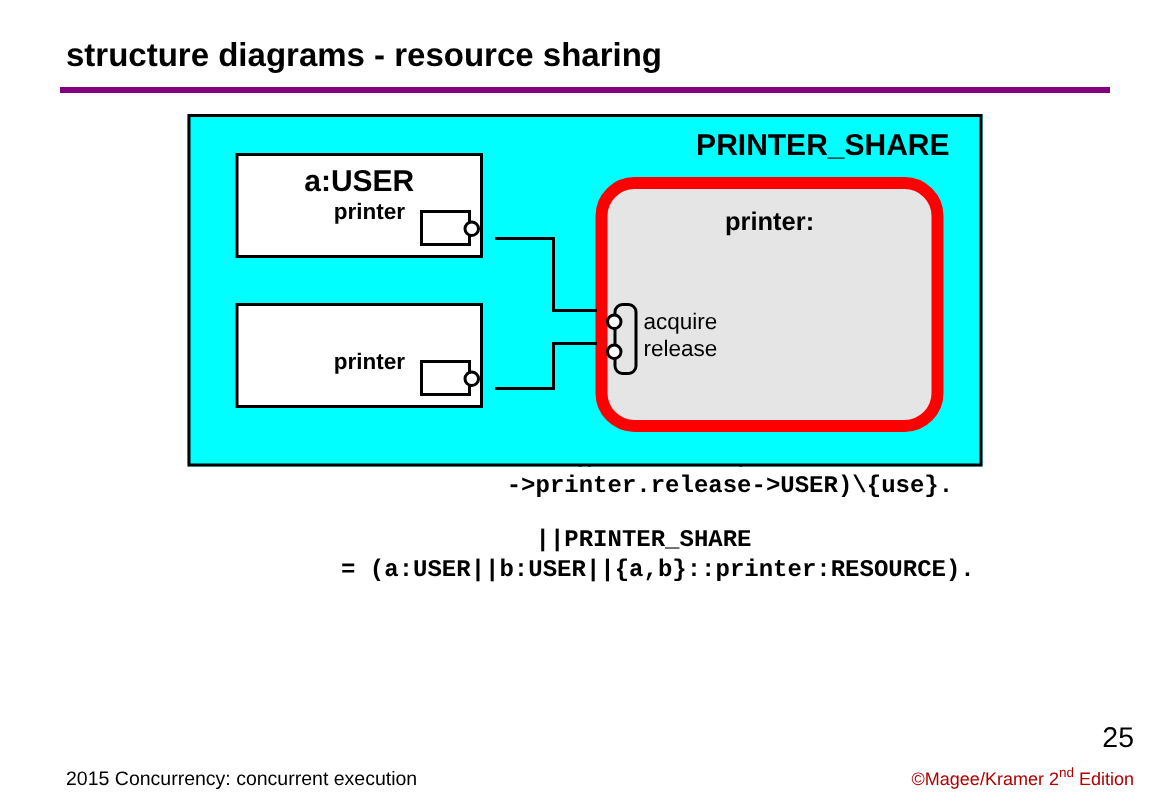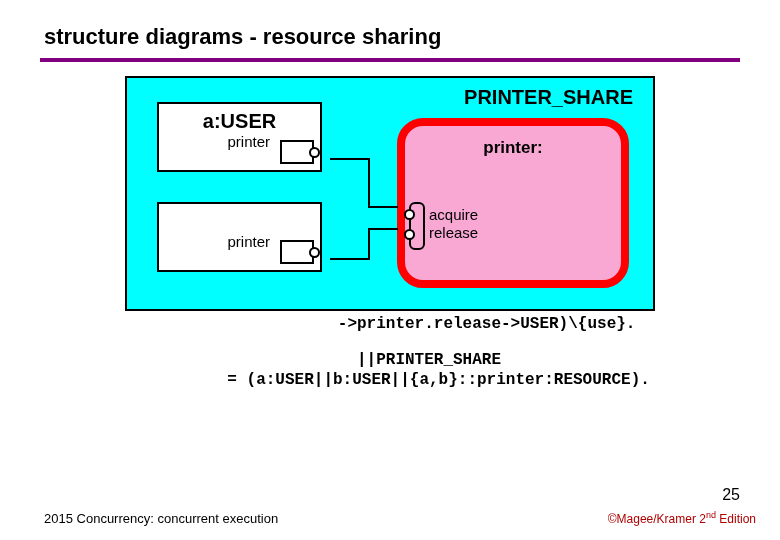--- a/index.html
+++ b/index.html
@@ -57,21 +57,21 @@
     position: absolute;
     top: 6px; left: 0; right: 0;
     text-align: center;
     font-size: 20px;
   }
   .port-label {
     position: absolute;
     bottom: 20px;
     right: 50px;
     font-size: 15px;
-    font-weight: normal;
+    font-weight: bold;
   }
   .port-box {
     position: absolute;
     right: 6px;
     bottom: 6px;
     width: 34px;
     height: 24px;
     border: 2px solid #000;
     background: #fff;
   }
@@ -79,21 +79,21 @@
     position: absolute;
     width: 11px; height: 11px;
     border: 2px solid #000;
     border-radius: 50%;
     background: #fff;
   }
   .res-container {
     position: absolute;
     top: 40px; left: 270px;
     width: 232px; height: 170px;
-    background: #f9a8d4;
+    background: #e5e5e5;
     border: 8px solid #ff0000;
     border-radius: 26px;
   }
   .res-label1 {
     position: absolute;
     top: 12px; left: 0; right: 0;
     text-align: center;
     font-size: 17px;
     font-weight: bold;
   }
@@ -127,23 +127,23 @@
     font-family: "Courier New", monospace;
     font-size: 16px;
     font-weight: bold;
     margin: 16px 50px 0 128px;
     white-space: pre;
     line-height: 1.25;
     text-align: center;
   }
   .slide-number {
     position: absolute;
-    right: 40px;
+    right: 24px;
     bottom: 36px;
-    font-size: 16px;
+    font-size: 19px;
   }
   .footer-left {
     position: absolute;
     left: 44px;
     bottom: 14px;
     font-size: 13px;
   }
   .footer-right {
     position: absolute;
     right: 24px;

